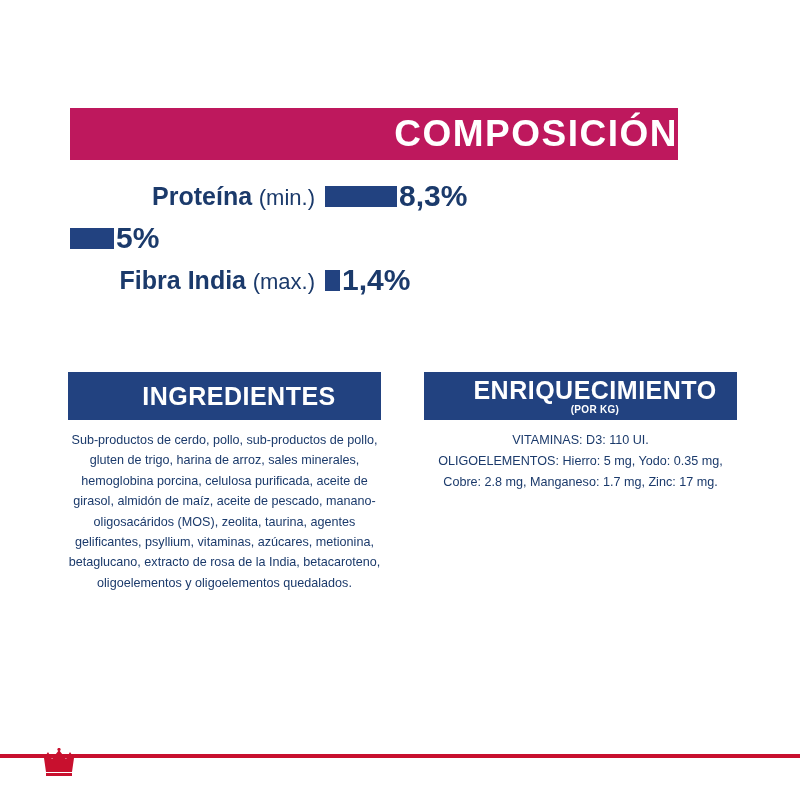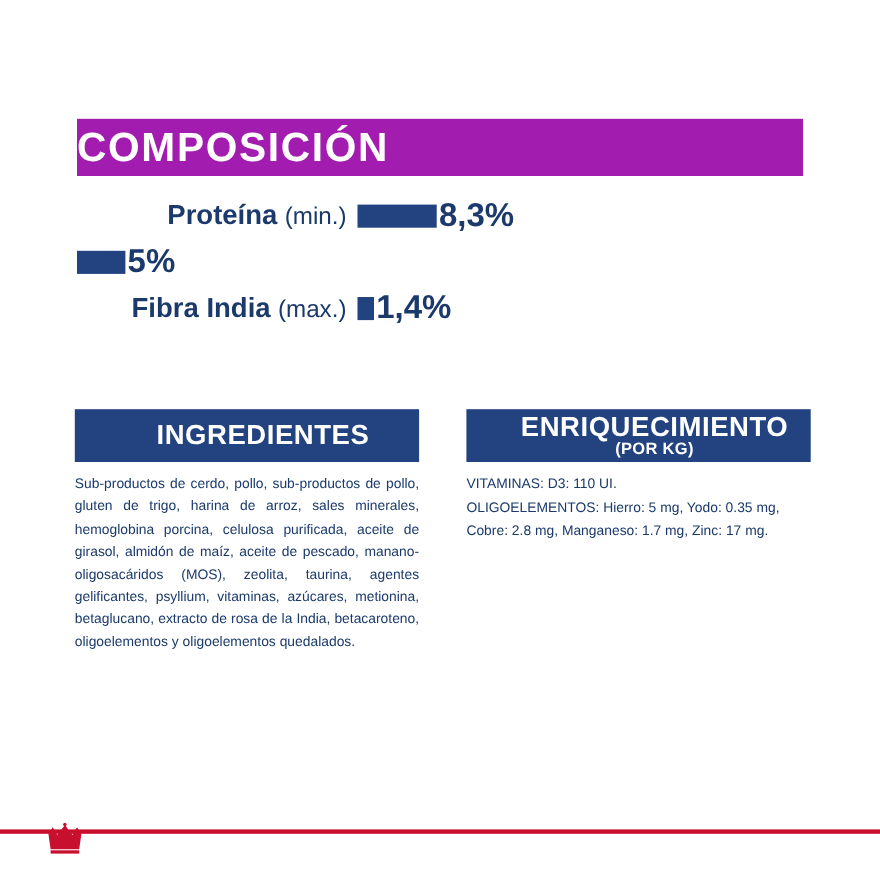--- a/index.html
+++ b/index.html
@@ -18,26 +18,26 @@
   .page {
     position: absolute;
     inset: 0;
   }
 
   
   .comp-header {
     position: absolute;
     left: 70px;
     top: 108px;
-    width: 660px;
+    width: 608px;
     height: 52px;
-    background: #a21caf;
+    background: #be185d;
     display: flex;
     align-items: center;
-    justify-content: flex-start;
+    justify-content: flex-end;
   }
   .comp-header-text {
     color: #ffffff;
     font-size: 37px;
     font-weight: bold;
     letter-spacing: 1.5px;
   }
 
   .comp-rows {
     position: absolute;
@@ -104,36 +104,37 @@
     color: #fff;
     padding-left: 29px;
   }
   .sec-header-title {
     font-size: 25px;
     font-weight: bold;
     letter-spacing: 0.5px;
     line-height: 1.05;
   }
   .sec-header-sub {
-    font-size: 15px;
+    font-size: 10px;
     font-weight: bold;
     letter-spacing: 0.3px;
     line-height: 1.1;
   }
   .sec-body {
     margin-top: 10px;
     font-size: 12.6px;
     line-height: 1.62;
     color: #1b3a6b;
   }
   .just {
     text-align: justify;
   }
   .sec-body p {
     margin: 0 0 1px 0;
+    text-align: center;
   }
   .lbl {
     font-weight: normal;
   }
 
   
   .bottom-bar {
     position: absolute;
     left: 0;
     right: 0;

